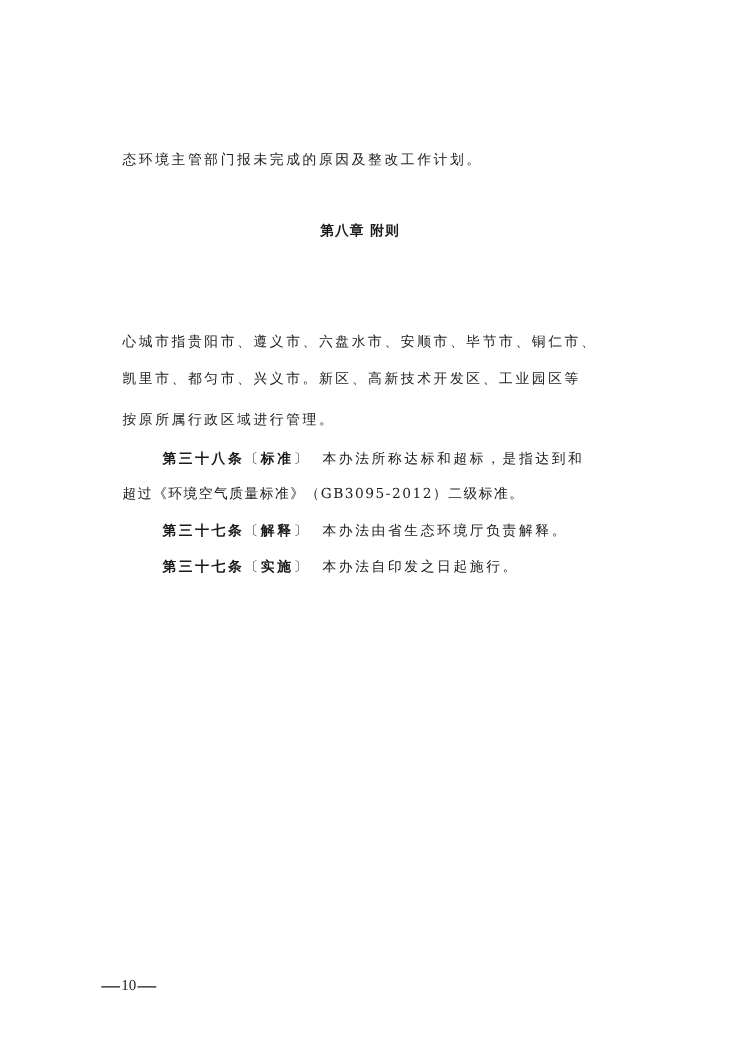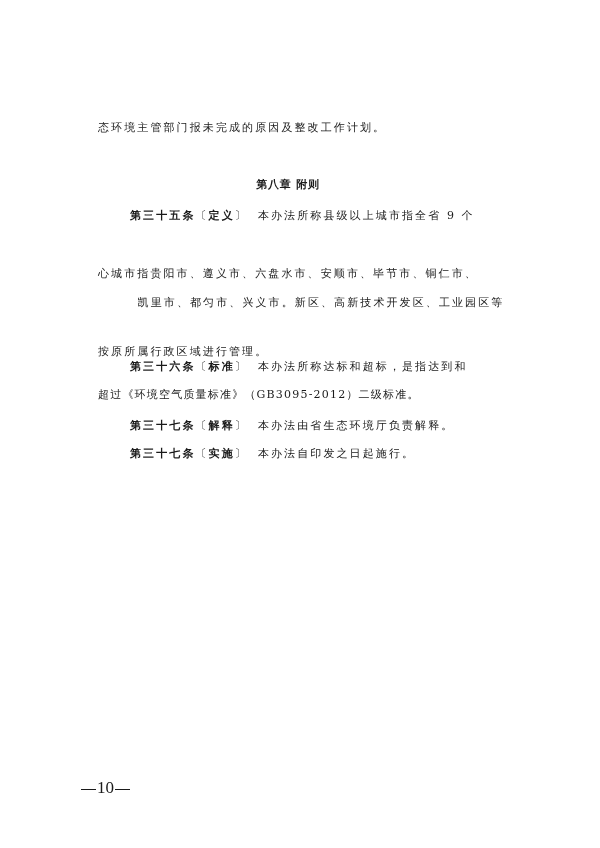--- a/index.html
+++ b/index.html
@@ -45,21 +45,21 @@
       font-weight: bold;
     }
     .bracket {
       font-weight: normal;
     }
     .footer {
       position: absolute;
       left: 80px;
       top: 778px;
       font-family: "Liberation Serif", "DejaVu Serif", serif;
-      font-size: 17px;
+      font-size: 12px;
       line-height: 20px;
       letter-spacing: 0;
     }
     .footer .dash {
       display: inline-block;
       width: 15px;
       height: 1px;
       background: #1a1a1a;
       vertical-align: middle;
       margin: 0 1px;
@@ -67,29 +67,26 @@
   </style>
 </head>
 <body>
 
 <div class="page">
 
   <div class="line" style="top:118px;">态环境主管部门报未完成的原因及整改工作计划。</div>
 
   <div class="line heading" style="top:175px;">第八章  附则</div>
 
-  <div class="line indent" style="top:206px;">
-    <span class="article-label">第三十五条</span><span class="bracket">〔</span><span class="article-label">定义</span><span class="bracket">〕</span><span style="display:inline-block;width:10px;"></span><span>本办法所称县级以上城市指全省 9 个</span>
-  </div>
   <div class="line" style="top:264px;">心城市指贵阳市、遵义市、六盘水市、安顺市、毕节市、铜仁市、</div>
-  <div class="line" style="top:293px;text-align:center;">凯里市、都匀市、兴义市。新区、高新技术开发区、工业园区等</div>
-  <div class="line" style="top:342px;">按原所属行政区域进行管理。</div>
+  <div class="line" style="top:293px;">凯里市、都匀市、兴义市。新区、高新技术开发区、工业园区等</div>
+  <div class="line" style="top:326px;">按原所属行政区域进行管理。</div>
 
   <div class="line indent" style="top:357px;">
-    <span class="article-label">第三十六条</span><span class="bracket">〔</span><span class="article-label">标准</span><span class="bracket">〕</span><span style="display:inline-block;width:10px;"></span><span>本办法所称达标和超标，是指达到和</span>
+    <span class="article-label">第三十八条</span><span class="bracket">〔</span><span class="article-label">标准</span><span class="bracket">〕</span><span style="display:inline-block;width:10px;"></span><span>本办法所称达标和超标，是指达到和</span>
   </div>
   <div class="line" style="top:385px;letter-spacing:1.2px;">超过《环境空气质量标准》（GB3095-2012）二级标准。</div>
 
   <div class="line indent" style="top:415px;font-family:Liberation Serif, serif;">
     <span class="article-label">第三十七条</span><span class="bracket">〔</span><span class="article-label">解释</span><span class="bracket">〕</span><span style="display:inline-block;width:10px;"></span><span>本办法由省生态环境厅负责解释。</span>
   </div>
 
   <div class="line indent" style="top:444px;">
     <span class="article-label">第三十七条</span><span class="bracket">〔</span><span class="article-label">实施</span><span class="bracket">〕</span><span style="display:inline-block;width:10px;"></span><span>本办法自印发之日起施行。</span>
   </div>

